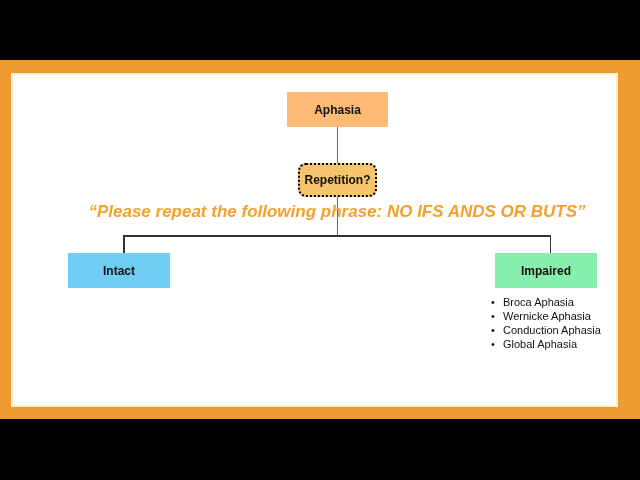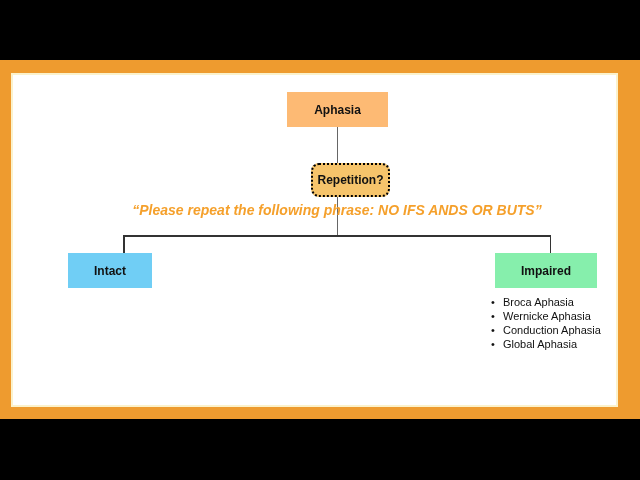--- a/index.html
+++ b/index.html
@@ -32,36 +32,35 @@
     font-weight: bold;
     font-size: 12px;
     color: #111;
   }
   .root-box   { left: 287px; top: 92px;  width: 101px; height: 35px; background: #B9B9B9; }
   .decision-box {
     left: 298px; top: 163px; width: 79px; height: 34px;
     background: #F6C46B;
     border: 2px dotted #000;
     border-radius: 8px;
-    margin-left: 13px;
   }
-  .intact-box   { left: 68px;  top: 253px; width: 84px; height: 35px; background: #70CEF5; }
+  .intact-box   { left: 68px;  top: 253px; width: 102px; height: 35px; background: #70CEF5; }
   .impaired-box { left: 495px; top: 253px; width: 102px; height: 35px; background: #F57D79; }
   .connector { position: absolute; background: #666; }
   .v1 { left: 337px; top: 127px; width: 1px; height: 36px; }
   .v2 { left: 337px; top: 197px; width: 1px; height: 38px; }
   .hbar  { left: 123px; top: 235px; width: 428px; height: 1.5px; background: #333; }
   .dropL { left: 123px; top: 235px; width: 1.5px; height: 18px; background: #333; }
   .dropR { left: 549.5px; top: 235px; width: 1.5px; height: 18px; background: #333; }
   .instruction {
     position: absolute;
     left: 337px; top: 202px;
     transform: translateX(-50%);
     white-space: nowrap;
-    font-size: 14px;
+    font-size: 17px;
     font-weight: bold;
     font-style: italic;
     color: #F5A02B;
   }
   .branch-list {
     position: absolute;
     top: 295px;
     margin: 0; padding: 0;
     list-style: none;
     font-size: 11px;

